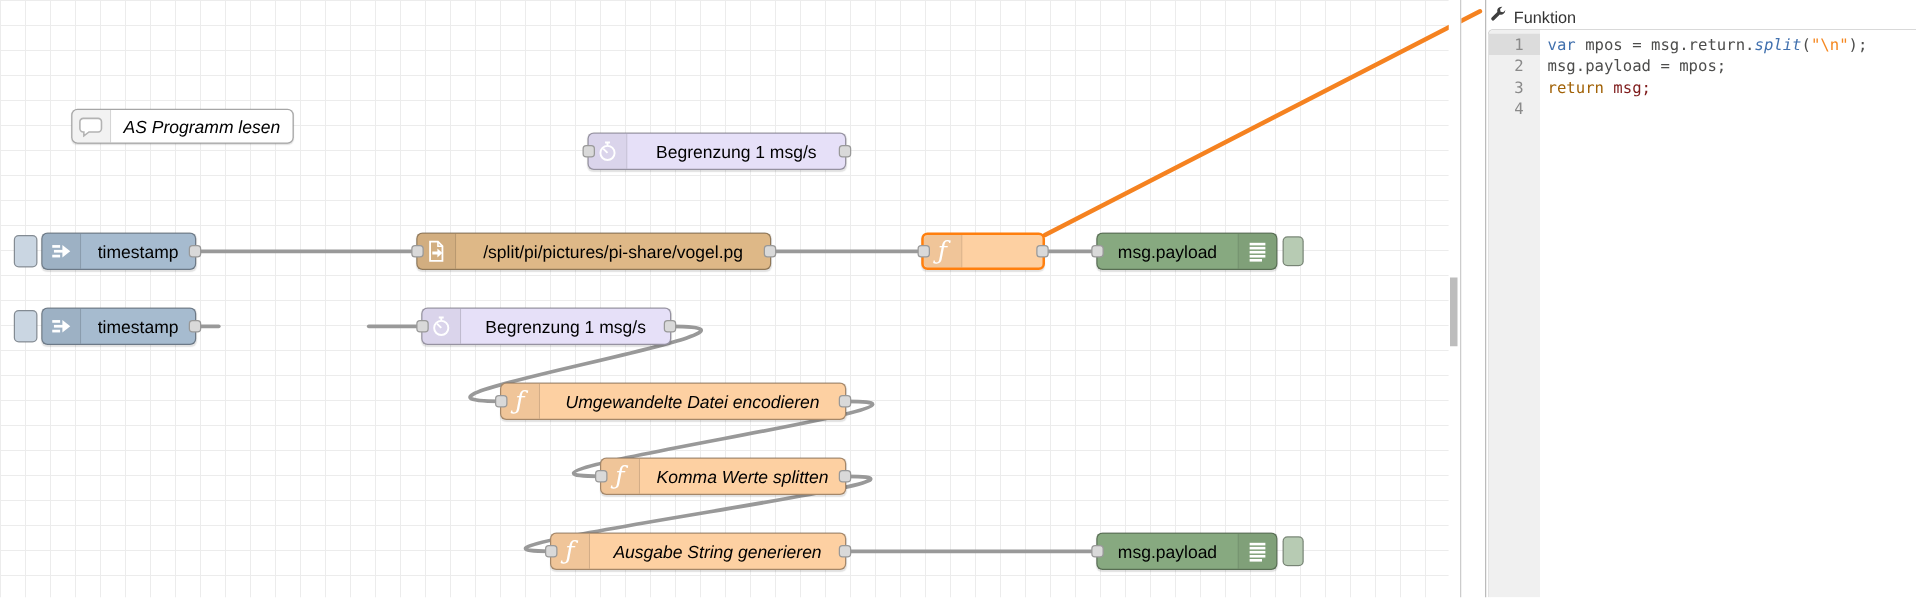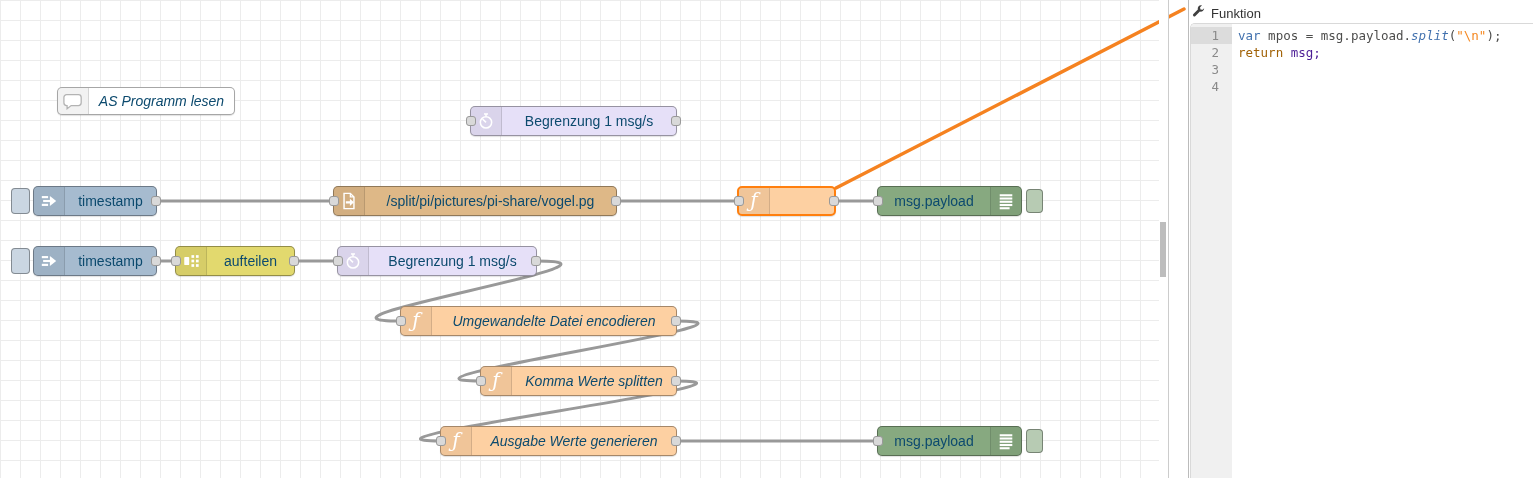--- a/index.html
+++ b/index.html
@@ -26,21 +26,21 @@
   }
   .node.selected{border:2px solid #ff7f0e;}
   .icon-block{
     flex:0 0 30px;width:30px;background:rgba(0,0,0,0.05);
     border-right:1px solid rgba(0,0,0,0.12);border-radius:4px 0 0 4px;
     display:flex;align-items:center;justify-content:center;
   }
   .icon-block.right{border-right:none;border-left:1px solid rgba(0,0,0,0.12);border-radius:0 4px 4px 0;}
   .node-label{
     flex:1;display:flex;align-items:center;justify-content:center;
-    font-size:14px;color:#0c4a6e;white-space:nowrap;padding:0 8px;overflow:hidden;
+    font-size:14px;color:#000000;white-space:nowrap;padding:0 8px;overflow:hidden;
   }
   .node-label.italic{font-style:italic;}
   .fglyph{font-family:"DejaVu Serif",serif;font-style:italic;font-size:20px;color:#fff;line-height:1;padding-bottom:2px;}
   .port{
     position:absolute;width:10px;height:10px;top:50%;margin-top:-5px;
     background:#d9d9d9;border:1px solid #999;border-radius:3px;box-sizing:border-box;
   }
   .port.in{left:-5px}.port.out{right:-5px}
   .node-btn{
     position:absolute;box-sizing:border-box;border:1px solid rgba(0,0,0,0.35);border-radius:4px;
@@ -147,36 +147,20 @@
               <rect x="2" y="13.1" width="7" height="2.4"></rect>
               <rect x="3.5" y="8.8" width="8" height="2.4"></rect>
               <path d="M11 4.5 l7 5.5 -7 5.5 z"></path>
             </g>
           </svg>
         </div>
         <div class="node-label">timestamp</div>
         <div class="port out"></div>
         <div class="node-btn left" style="background: linear-gradient(rgba(255, 255, 255, 0.4), rgba(255, 255, 255, 0.4)) rgb(166, 187, 207);"></div>
       </div>
-      <div class="node type-split" style="left: 175px; top: 246px; width: 120px; height: 30px; background: rgb(226, 217, 110);">
-        <div class="icon-block">
-          <svg width="18" height="18" viewBox="0 0 20 20" fill="#fff">
-            <rect x="2.5" y="5.5" width="5.5" height="9" rx="1"></rect>
-            <rect x="10.5" y="3.5" width="3" height="3"></rect>
-            <rect x="10.5" y="8.5" width="3" height="3"></rect>
-            <rect x="10.5" y="13.5" width="3" height="3"></rect>
-            <rect x="15.5" y="3.5" width="3" height="3"></rect>
-            <rect x="15.5" y="8.5" width="3" height="3"></rect>
-            <rect x="15.5" y="13.5" width="3" height="3"></rect>
-          </svg>
-        </div>
-        <div class="node-label">aufteilen</div>
-        <div class="port in"></div>
-        <div class="port out"></div>
-      </div>
       <div class="node type-delay" style="left: 337px; top: 246px; width: 200px; height: 30px; background: rgb(230, 224, 248);">
         <div class="icon-block">
           <svg width="18" height="18" viewBox="0 0 20 20" fill="none" stroke="#fff" stroke-width="1.7">
             <circle cx="10" cy="11.5" r="6.3"></circle>
             <path d="M10 11.5 L6.2 7.7"></path>
             <path d="M7.8 2.2 h4.4"></path>
             <path d="M10 2.2 v2.3"></path>
           </svg>
         </div>
         <div class="node-label">Begrenzung 1 msg/s</div>
@@ -196,21 +180,21 @@
           <span class="fglyph">ƒ</span>
         </div>
         <div class="node-label italic">Komma Werte splitten</div>
         <div class="port in"></div>
         <div class="port out"></div>
       </div>
       <div class="node type-function" style="left: 440px; top: 426px; width: 237px; height: 30px; background: rgb(253, 208, 162);">
         <div class="icon-block">
           <span class="fglyph">ƒ</span>
         </div>
-        <div class="node-label italic">Ausgabe Werte generieren</div>
+        <div class="node-label italic">Ausgabe String generieren</div>
         <div class="port in"></div>
         <div class="port out"></div>
       </div>
       <div class="node type-debug" style="left: 877px; top: 426px; width: 145px; height: 30px; background: rgb(135, 169, 128);">
         <div class="node-label">msg.payload</div>
         <div class="icon-block right">
           <svg width="18" height="18" viewBox="0 0 20 20" fill="#fff">
             <rect x="3" y="2.5" width="14" height="2.3"></rect>
             <rect x="3" y="6.1" width="14" height="2.3"></rect>
             <rect x="3" y="9.7" width="14" height="2.3"></rect>
@@ -250,18 +234,19 @@
     <span>Funktion</span>
   </div>
   <div class="editor">
     <div class="gutter">
         <div class="gline active">1</div>
         <div class="gline">2</div>
         <div class="gline">3</div>
         <div class="gline">4</div>
       </div>
     <div class="code-area">
-        <div class="cline"><span style="color: rgb(66, 113, 174); margin-top: 32px;">var</span><span style="color: rgb(77, 77, 76);"> mpos = msg.payload.</span><span style="color: rgb(66, 113, 174); font-style: italic;">split</span><span style="color: rgb(77, 77, 76);">(</span><span style="color: rgb(245, 135, 31);">"\n"</span><span style="color: rgb(77, 77, 76);">);</span></div>
-        <div class="cline"><span style="color: #a16207;">return</span><span style="color: #4c1d95;"> msg;</span></div>
+        <div class="cline"><span style="color: rgb(66, 113, 174); margin-top: 32px;">var</span><span style="color: rgb(77, 77, 76);"> mpos = msg.return.</span><span style="color: rgb(66, 113, 174); font-style: italic;">split</span><span style="color: rgb(77, 77, 76);">(</span><span style="color: rgb(245, 135, 31);">"\n"</span><span style="color: rgb(77, 77, 76);">);</span></div>
+        <div class="cline"><span style="color: rgb(77, 77, 76);">msg.payload = mpos;</span></div>
+        <div class="cline"><span style="color: #a16207;">return</span><span style="color: #7f1d1d;"> msg;</span></div>
         <div class="cline">&nbsp;</div>
       </div>
   </div>
 </div>
 
 </body></html>

